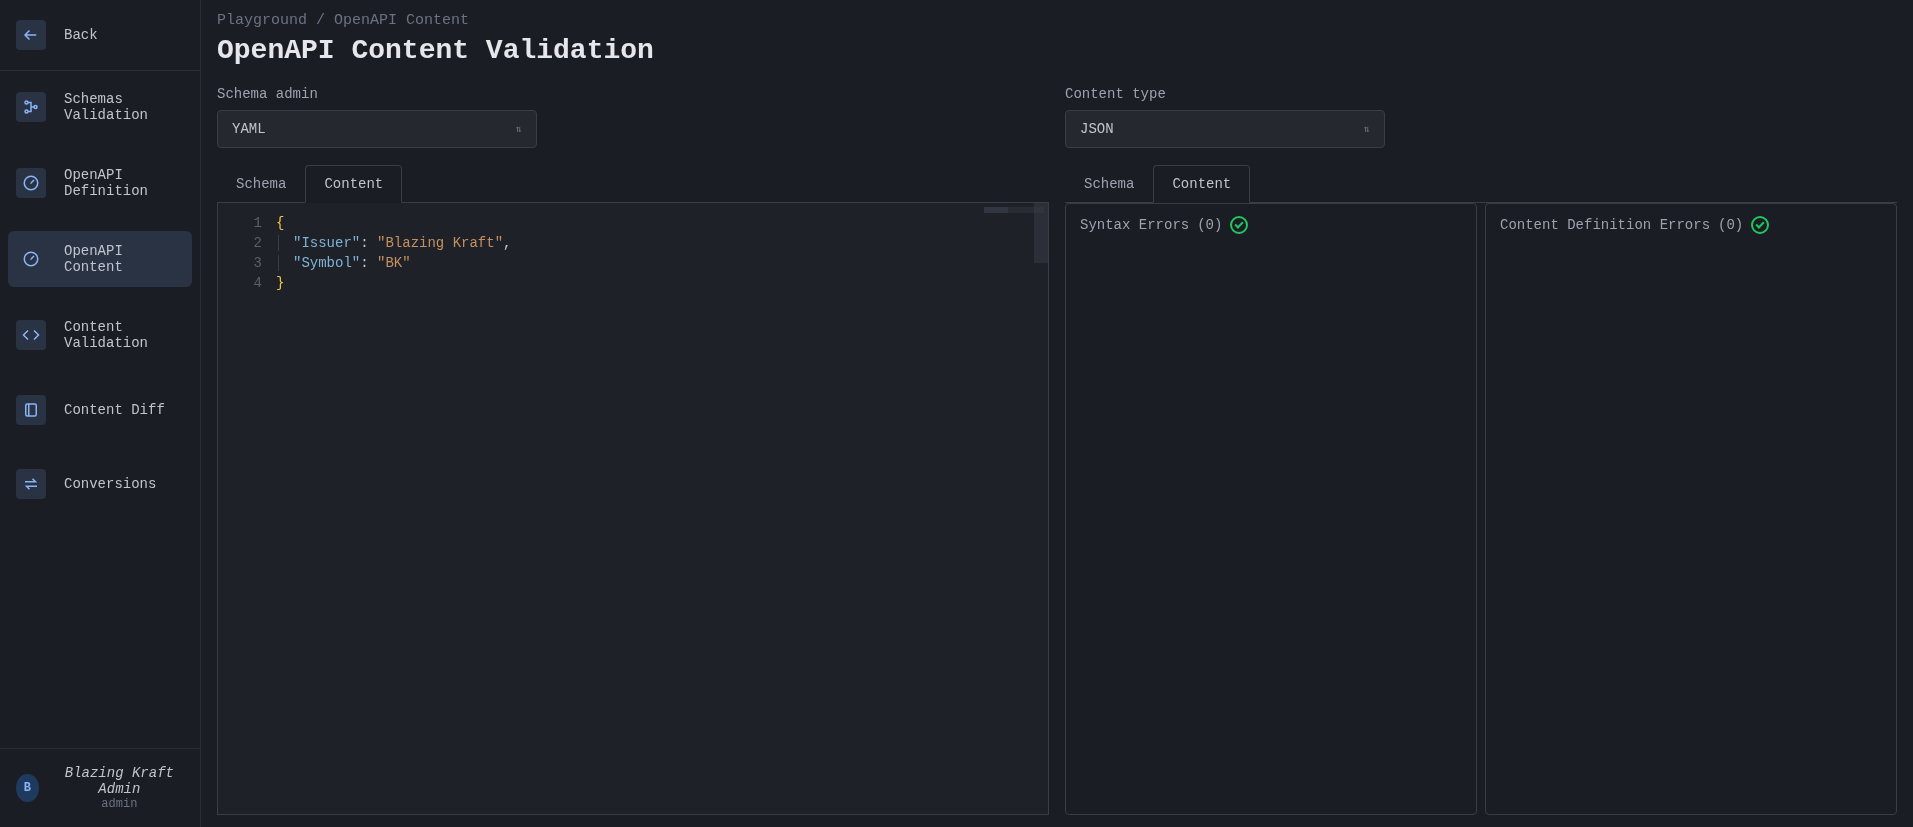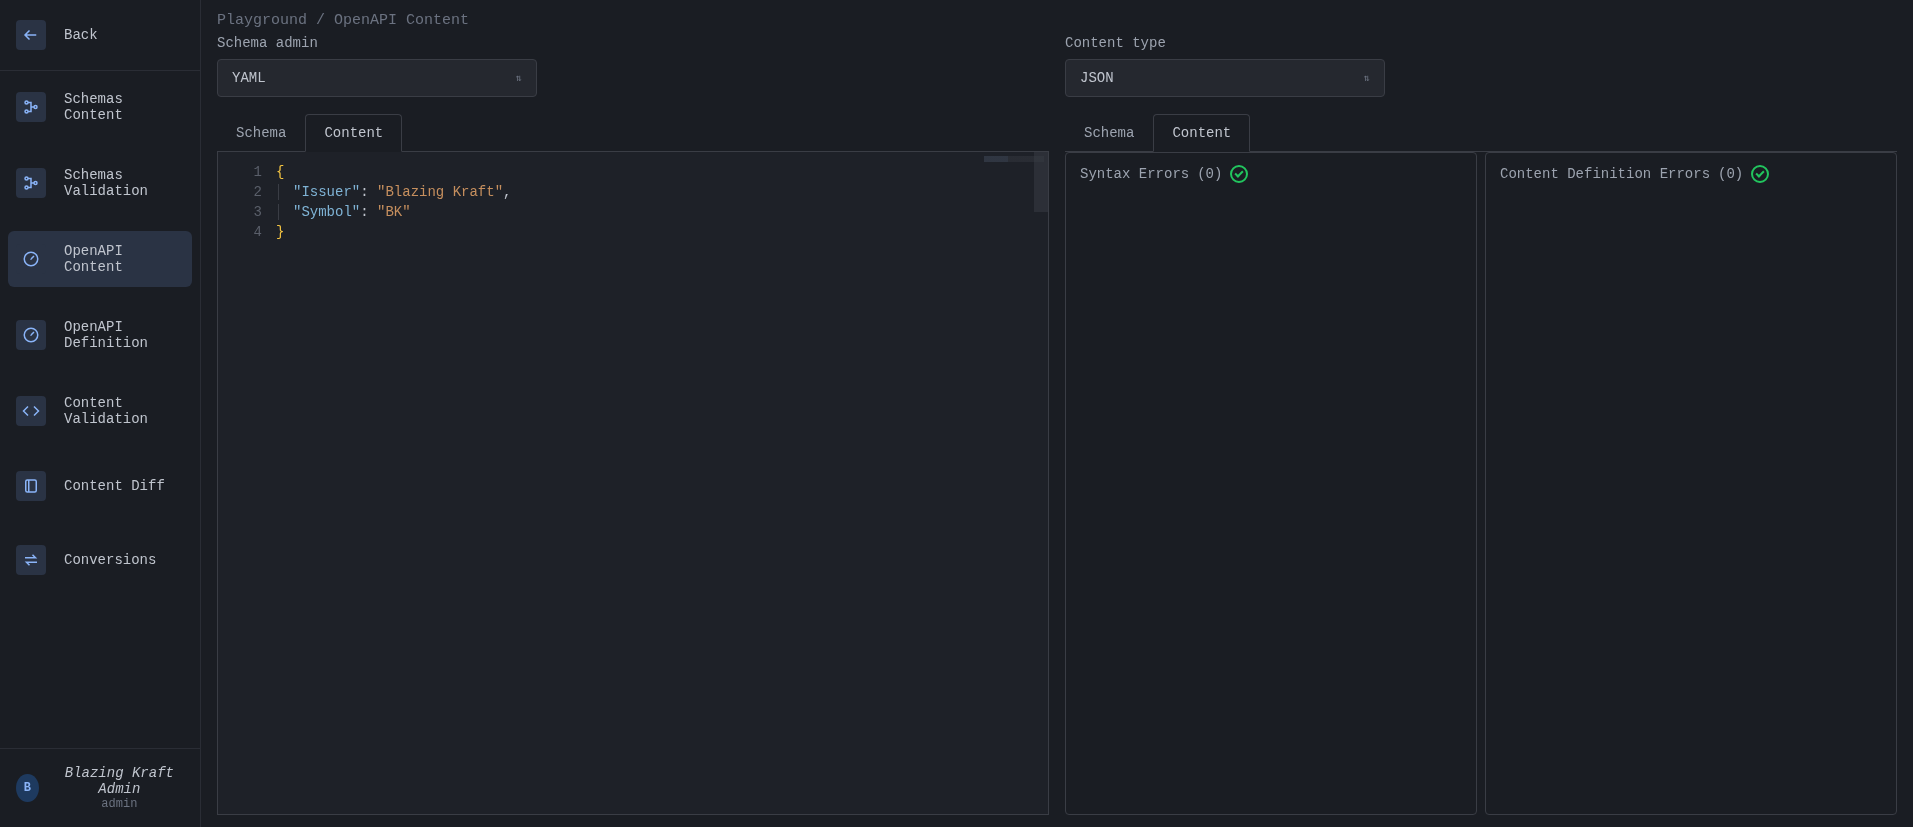--- a/index.html
+++ b/index.html
@@ -282,50 +282,39 @@
   <div class="sidebar-nav">
     <div class="sidebar-item">
       <div class="icon-box">
         <svg viewBox="0 0 24 24">
             <circle cx="6" cy="6" r="2"></circle>
             <circle cx="6" cy="18" r="2"></circle>
             <circle cx="18" cy="12" r="2"></circle>
             <path d="M8 6h4v12H8M12 12h4"></path>
           </svg>
       </div>
-      <span>Schemas Content</span>
+      <span>Schemas Validation</span>
     </div>
     <div class="sidebar-item">
-      <div class="icon-box">
-        <svg viewBox="0 0 24 24">
-            <circle cx="6" cy="6" r="2"></circle>
-            <circle cx="6" cy="18" r="2"></circle>
-            <circle cx="18" cy="12" r="2"></circle>
-            <path d="M8 6h4v12H8M12 12h4"></path>
-          </svg>
-      </div>
-      <span>Schemas Validation</span>
-    </div>
-    <div class="sidebar-item active">
       <div class="icon-box">
         <svg viewBox="0 0 24 24">
             <circle cx="12" cy="12" r="9"></circle>
             <path d="M12 12l4-4M12 12v1"></path>
           </svg>
       </div>
-      <span>OpenAPI Content</span>
-    </div>
-    <div class="sidebar-item">
+      <span>OpenAPI Definition</span>
+    </div>
+    <div class="sidebar-item active">
       <div class="icon-box">
         <svg viewBox="0 0 24 24">
             <circle cx="12" cy="12" r="9"></circle>
             <path d="M12 12l4-4M12 12v1"></path>
           </svg>
       </div>
-      <span>OpenAPI Definition</span>
+      <span>OpenAPI Content</span>
     </div>
     <div class="sidebar-item">
       <div class="icon-box">
         <svg viewBox="0 0 24 24">
             <path d="M8 6l-6 6 6 6M16 6l6 6-6 6"></path>
           </svg>
       </div>
       <span>Content Validation</span>
     </div>
     <div class="sidebar-item">
@@ -352,20 +341,21 @@
     </div>
     <div class="user-info">
       <span class="user-name">Blazing Kraft Admin</span>
       <span class="user-role">admin</span>
     </div>
   </div>
 </div>
 
 <div class="main">
   <div class="breadcrumb">Playground / OpenAPI Content</div>
+  <div class="page-title">OpenAPI Content Validation</div>
 
   <div class="content-row">
 
     <div class="col">
       <div class="label">Schema admin</div>
       <div class="select">
         <span>YAML</span>
         <span class="select-chevron">⇅</span>
       </div>
       <div class="tabs">

